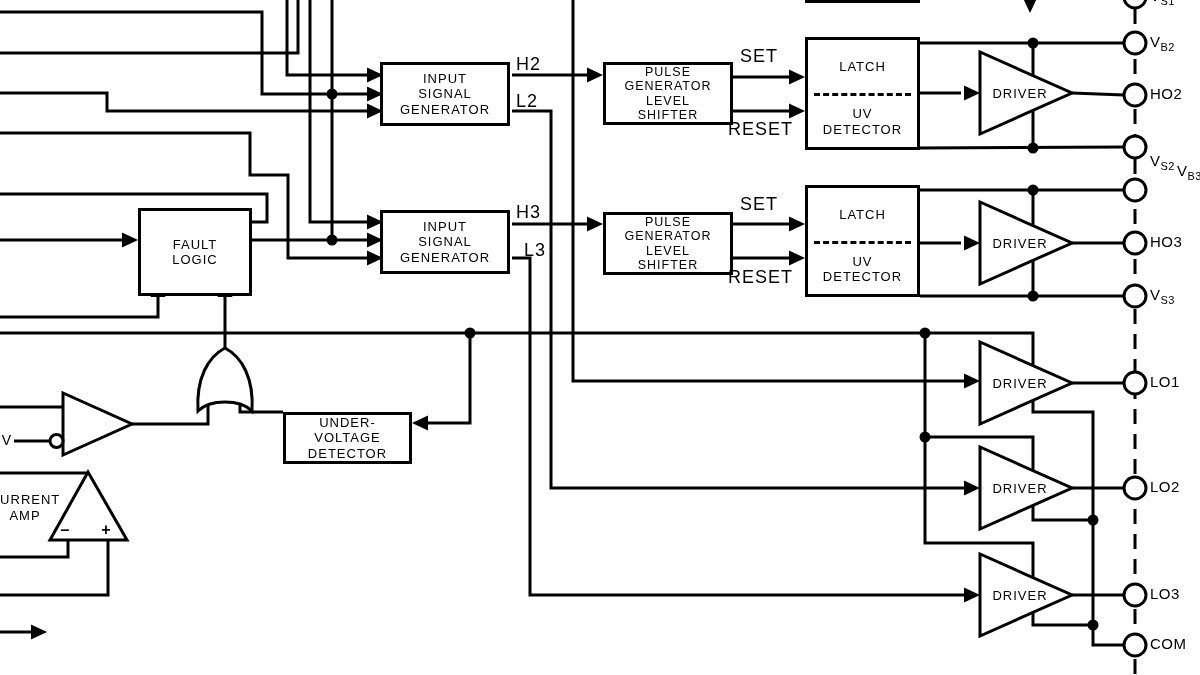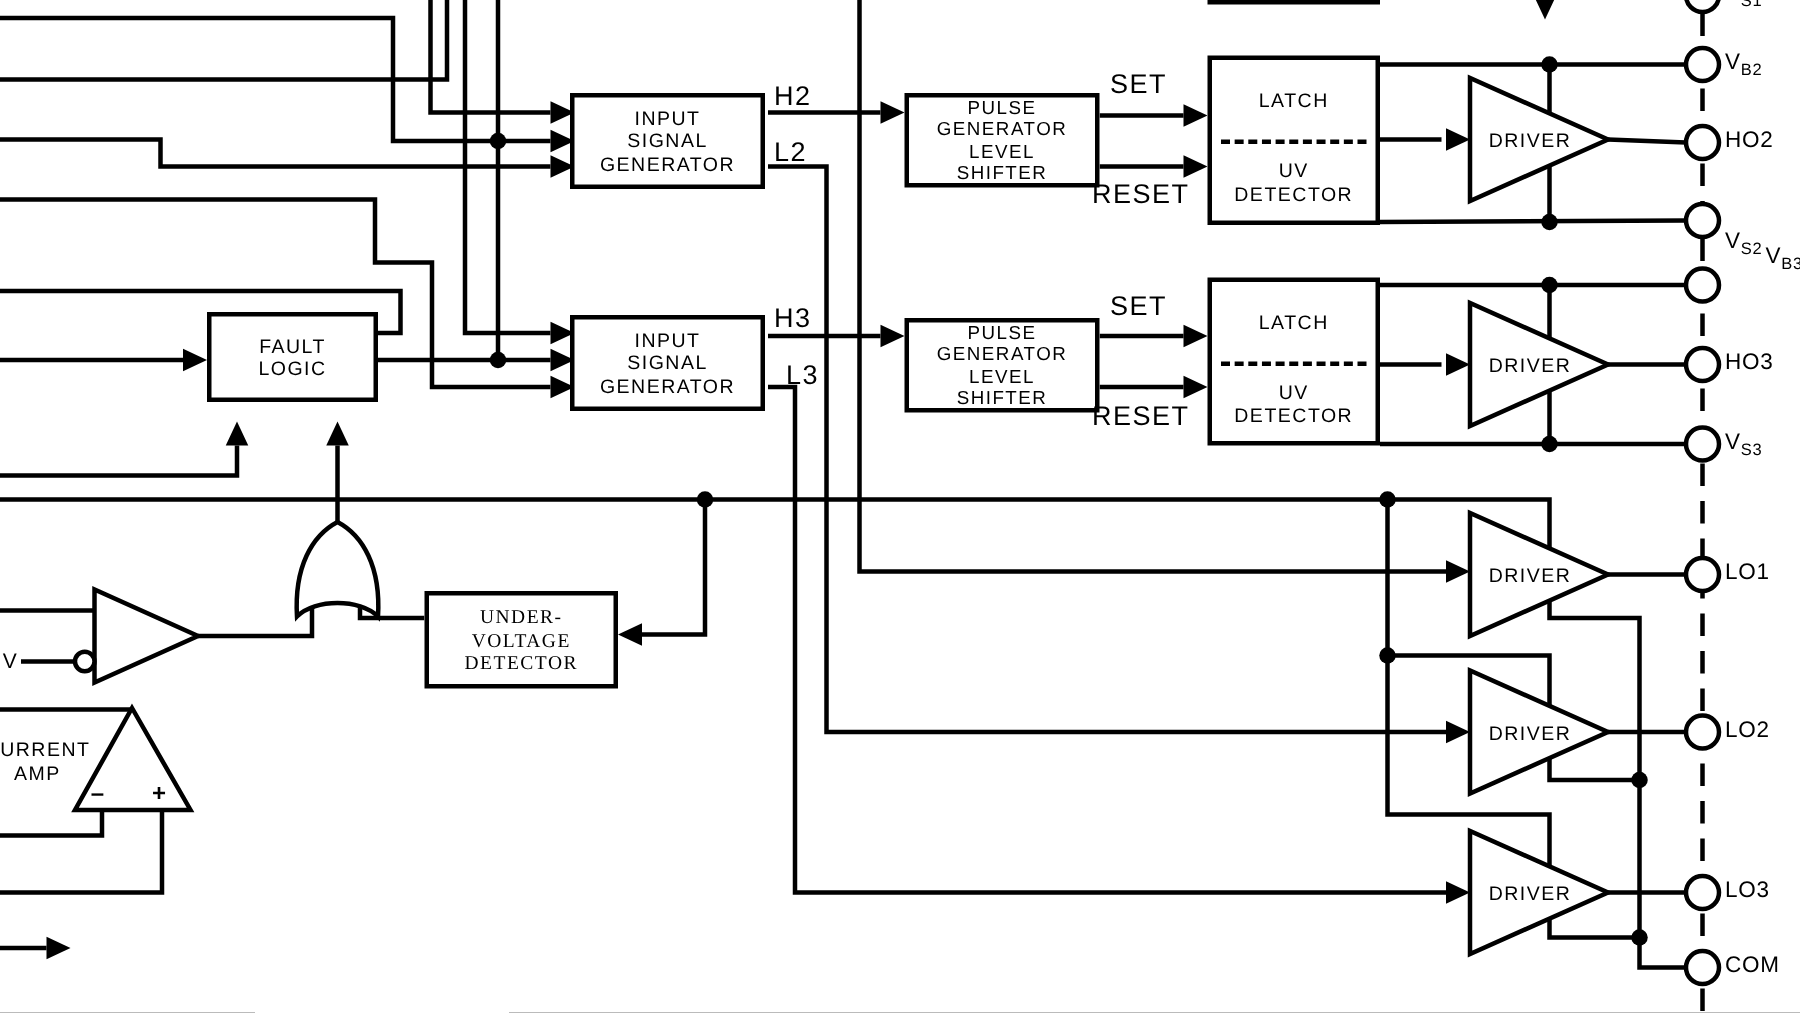--- a/index.html
+++ b/index.html
@@ -174,26 +174,26 @@
     <div class="lhalf" style="height:53px;">
         <span class="bl">LATCH</span>
       </div>
     <div class="ldiv"></div>
     <div class="lhalf" style="height:50px;">
         <span class="bl">UV
 DETECTOR</span>
       </div>
   </div>
 
-  <div class="box" style="left:138px;top:208px;width:114px;height:60px;">
+  <div class="box" style="left:138px;top:208px;width:114px;height:88px;">
     <span class="bl">FAULT
 LOGIC</span>
   </div>
 
-  <div class="box" style="left:283px;top:394px;width:129px;height:65px;font-family:Liberation Serif, serif;">
+  <div class="box" style="left:283px;top:412px;width:129px;height:52px;">
     <span class="bl">UNDER-
 VOLTAGE
 DETECTOR</span>
   </div>
 
   <div class="sig" style="left:516px;top:54px;">H2</div>
   <div class="sig" style="left:516px;top:91px;">L2</div>
   <div class="sig" style="left:516px;top:202px;">H3</div>
   <div class="sig" style="left:524px;top:240px;">L3</div>
 

